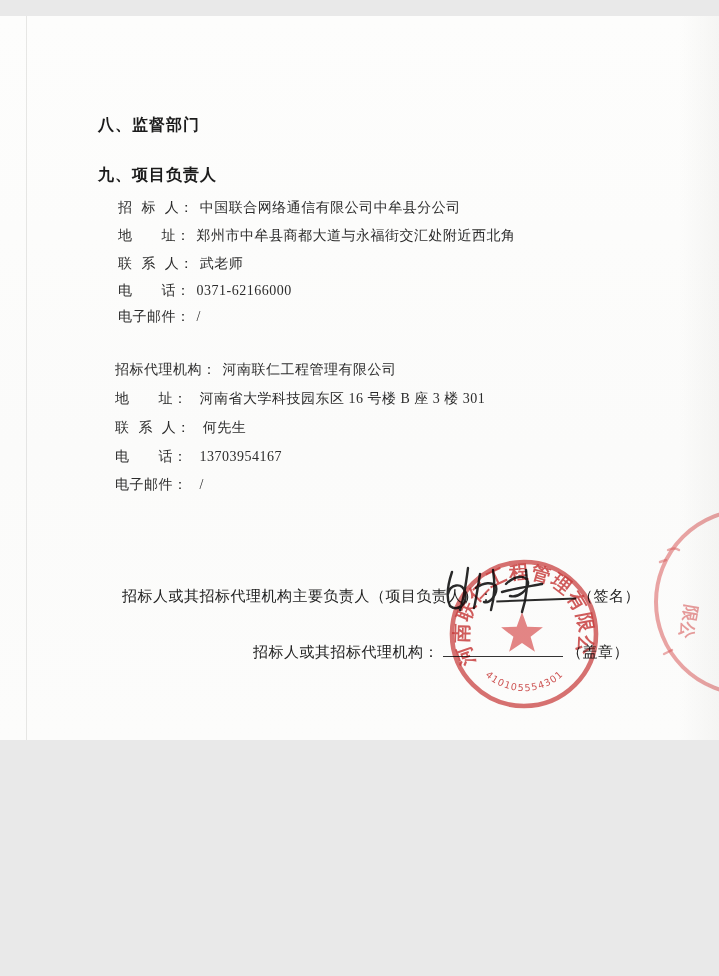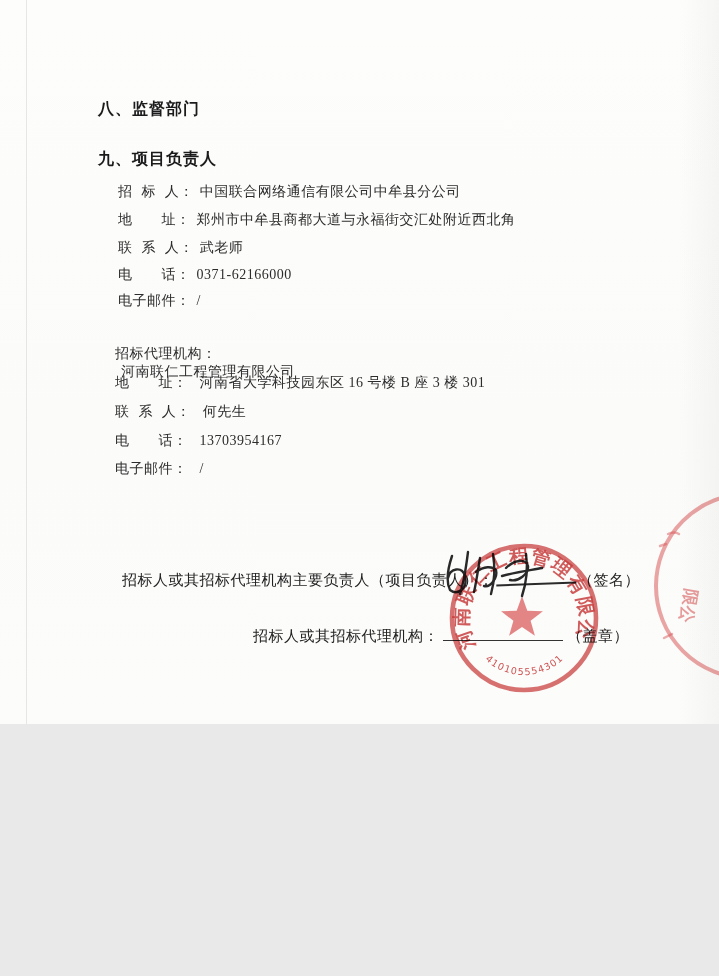--- a/index.html
+++ b/index.html
@@ -1,19 +1,19 @@
 <!DOCTYPE html>
 <html><head>
 <meta charset="utf-8">
 <style>
   html,body{margin:0;padding:0;background:#e9e9e9;}
   .page{
     position:relative;
     width:719px;height:724px;
-    margin:0 auto;
+    margin:16px auto;
     background:linear-gradient(180deg,#fdfdfc 0%,#fbfbfa 60%,#fcfcfb 100%);
     overflow:hidden;
     font-family:"Liberation Serif","DejaVu Serif",serif;
     color:#262626;
   }
   .scan-line{
     position:absolute;top:0;left:26px;width:1px;height:976px;
     background:rgba(190,190,185,0.35);
   }
   .scan-shade{
@@ -81,21 +81,21 @@
   </div>
   <div class="row" style="top:266px;">
     <span class="lbl">电　　话：</span>
     <span class="val">0371-62166000</span>
   </div>
   <div class="row" style="top:292px;">
     <span class="lbl">电子邮件：</span>
     <span class="val">/</span>
   </div>
 
-  <div class="row block2" style="top:345px;flex-direction:column;">
+  <div class="row block2" style="top:345px;">
     <span class="lbl">招标代理机构：</span>
     <span class="val">河南联仁工程管理有限公司</span>
   </div>
   <div class="row block2" style="top:374px;">
     <span class="lbl">地　　址：</span>
     <span class="val val2">河南省大学科技园东区 16 号楼 B 座 3 楼 301</span>
   </div>
   <div class="row block2" style="top:403px;">
     <span class="lbl">联 系 人：</span>
     <span class="val val2">何先生</span>

